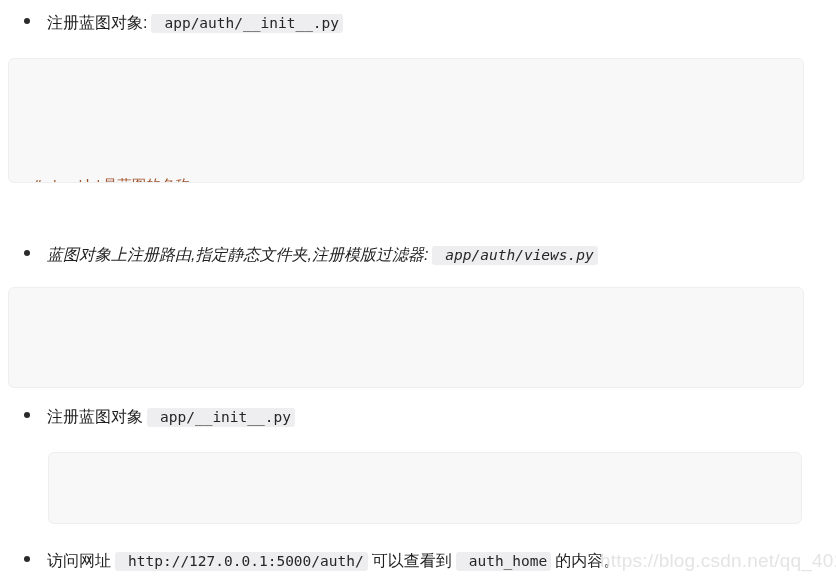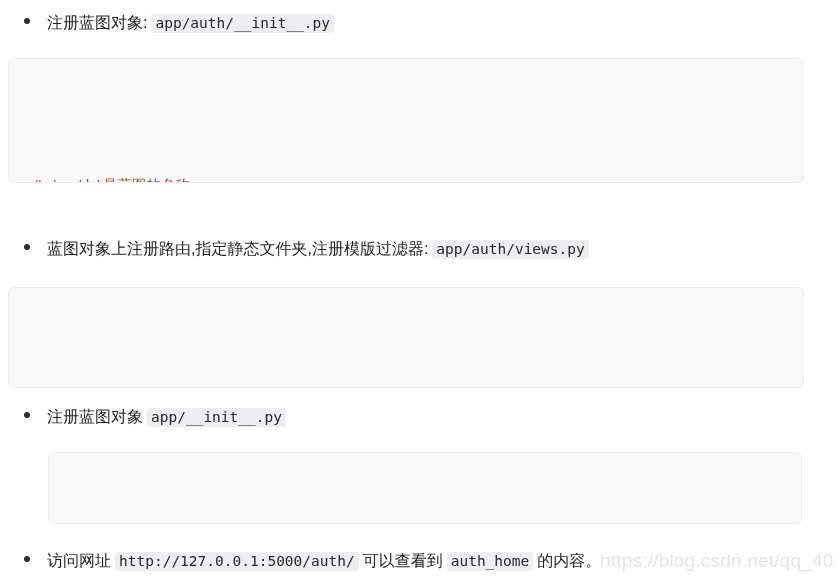--- a/index.html
+++ b/index.html
@@ -47,21 +47,21 @@
     color: #1f1f1f;
     white-space: nowrap;
   }
 
   
   .inline-code {
     font-family: "DejaVu Sans Mono", "Liberation Mono", monospace;
     font-size: 14.5px;
     background: #eeeef0;
     border-radius: 3px;
-    padding: 1px 4px 2px 4px;
+    padding: 1px 4px 2px 13px;
     color: #262626;
     white-space: pre;
   }
   .sp-l { margin-left: 4px; }
 
   
   .code-block {
     position: absolute;
     background: #f8f8f8;
     border: 1px solid #eceef0;
@@ -105,21 +105,21 @@
 
   <div class="code-block" style="left:8px; top:58px; width:796px; height:125px;">
     <div class="lines">
       <div class="code-line"><span class="tok-comment"># 'auth'是蓝图的名称</span></div>
       
       
       
     </div>
   </div>
 
-  <div class="bullet-row" style="top:238px;">
+  <div class="bullet-row" style="top:244px;font-style:italic;">
     <span class="bullet-dot"></span>
     <span class="bullet-text"><span>蓝图对象上注册路由,指定静态文件夹,注册模版过滤器:</span><span class="inline-code sp-l">app/auth/views.py</span></span>
   </div>
 
   <div class="code-block" style="left:8px; top:287px; width:796px; height:101px;">
     <div class="lines">
       
       
       
     </div>

